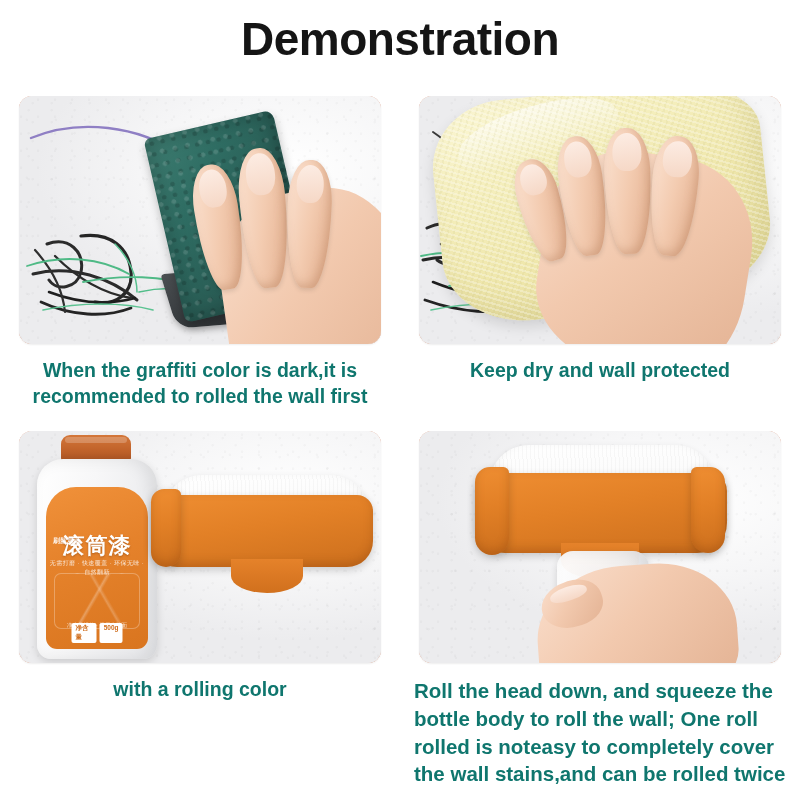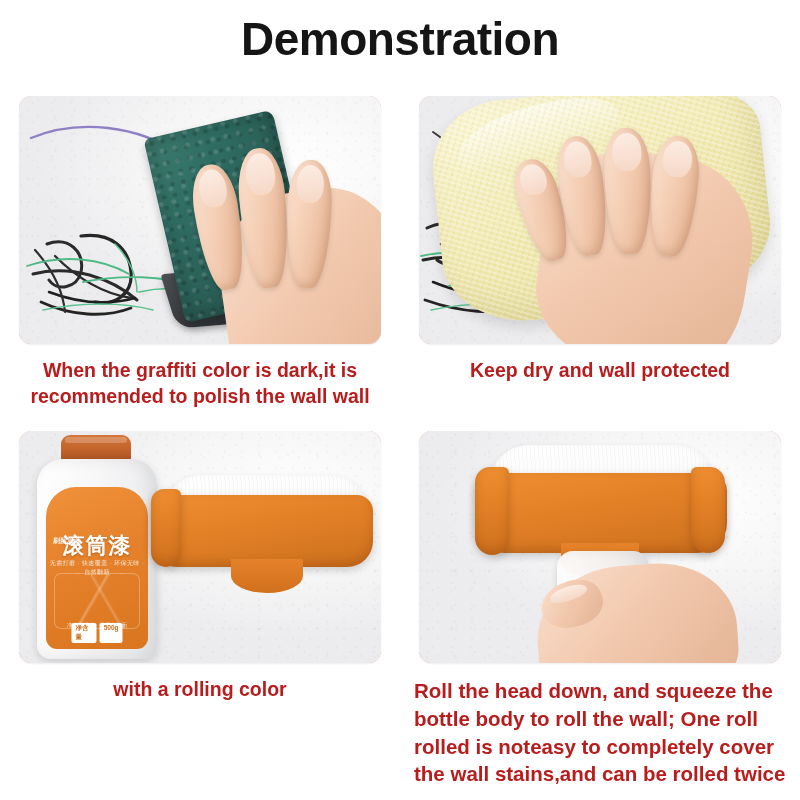--- a/index.html
+++ b/index.html
@@ -34,21 +34,21 @@
     width: 362px; height: 248px;
     border-radius: 13px;
     overflow: hidden;
     background: #c2410c;
     box-shadow: 0 1px 2px rgba(0,0,0,.07);
     padding-left: 39px;
   }
   .photo.tall { height: 232px; }
 
   .caption {
-    color: #b91c1c;
+    color: #0f766e;
     font-weight: bold;
     line-height: 1.32;
     padding-top: 14px;
   }
   .cap-center { text-align: center; width: 372px; font-size: 19.5px; }
   .cap-left { text-align: left; width: 372px; font-size: 20.5px; line-height: 1.35; }
 
   
   .wall {
     position: absolute; inset: 0;
@@ -331,21 +331,21 @@
                 <div class="nail"></div>
               </div>
             <div class="finger" style="left:102px;top:52px;width:44px;height:128px;transform:rotate(2deg);">
                 <div class="nail"></div>
               </div>
           </div>
         </div>
 
         <div class="caption cap-center">
           <div>When the graffiti color is dark,it is</div>
-          <div>recommended to polish the wall wall</div>
+          <div>recommended to rolled the wall first</div>
         </div>
       </div>
 
       <div class="cell">
         <div class="photo">
           <div class="wall"></div>
 
           <svg class="scribbles" viewBox="0 0 362 248">
             <g fill="none" stroke-linecap="round">
               <path d="M14 36 C32 48 42 62 44 76" stroke="#3a3a3a" stroke-width="2"></path>

